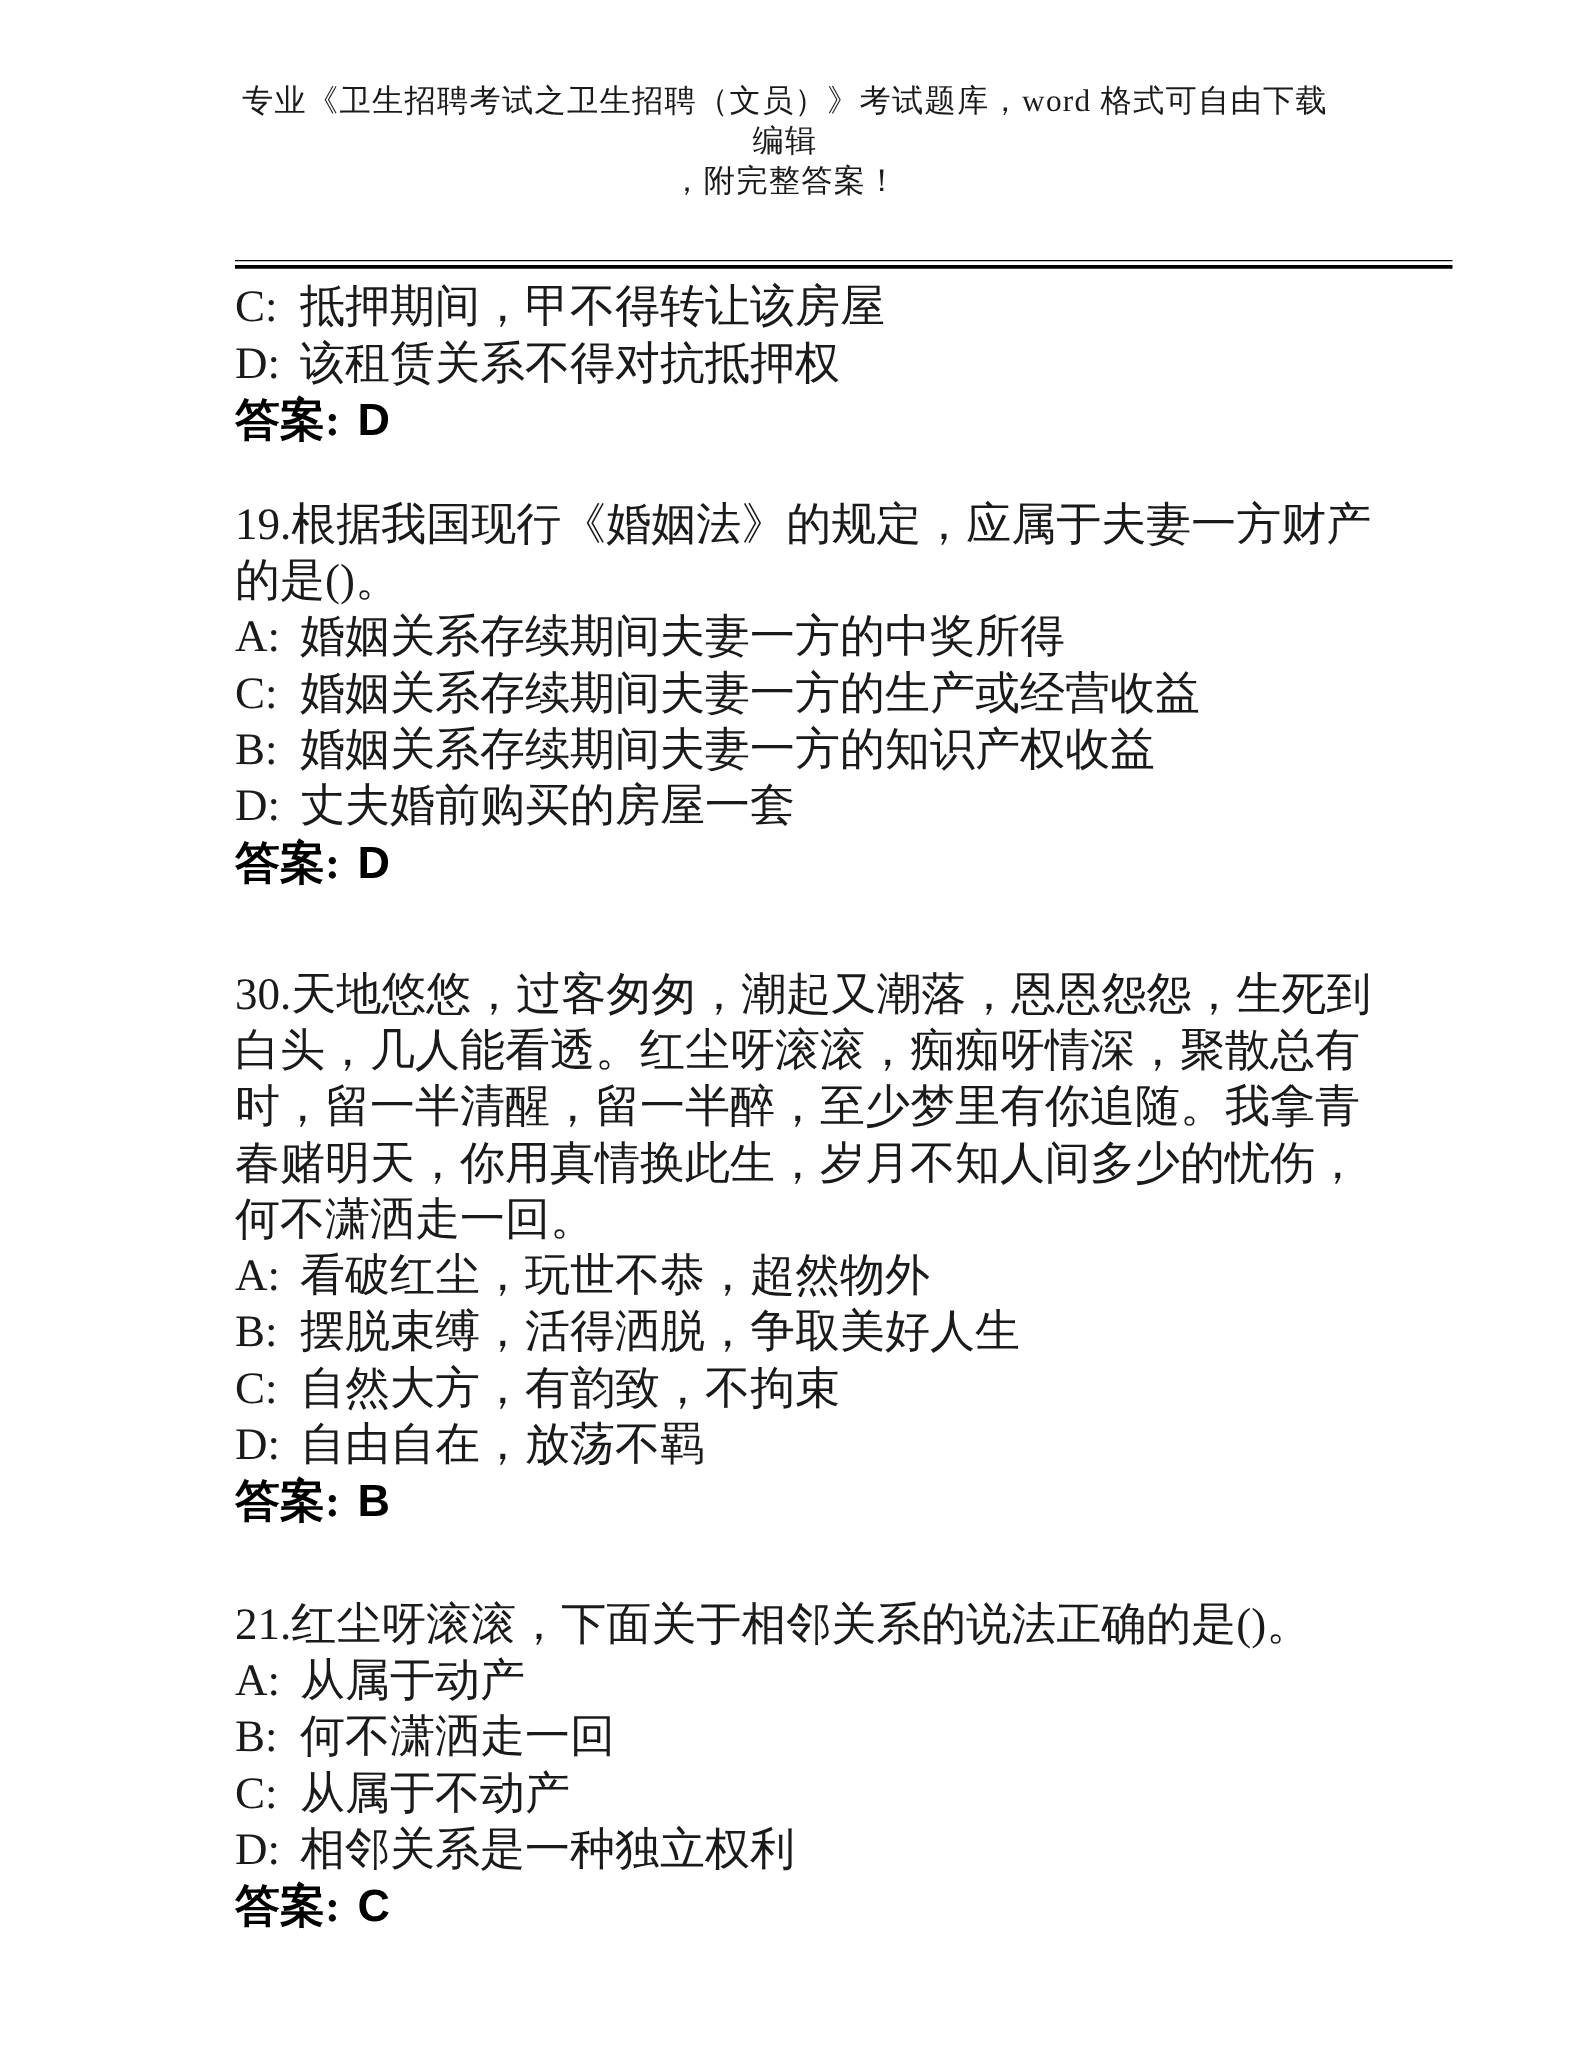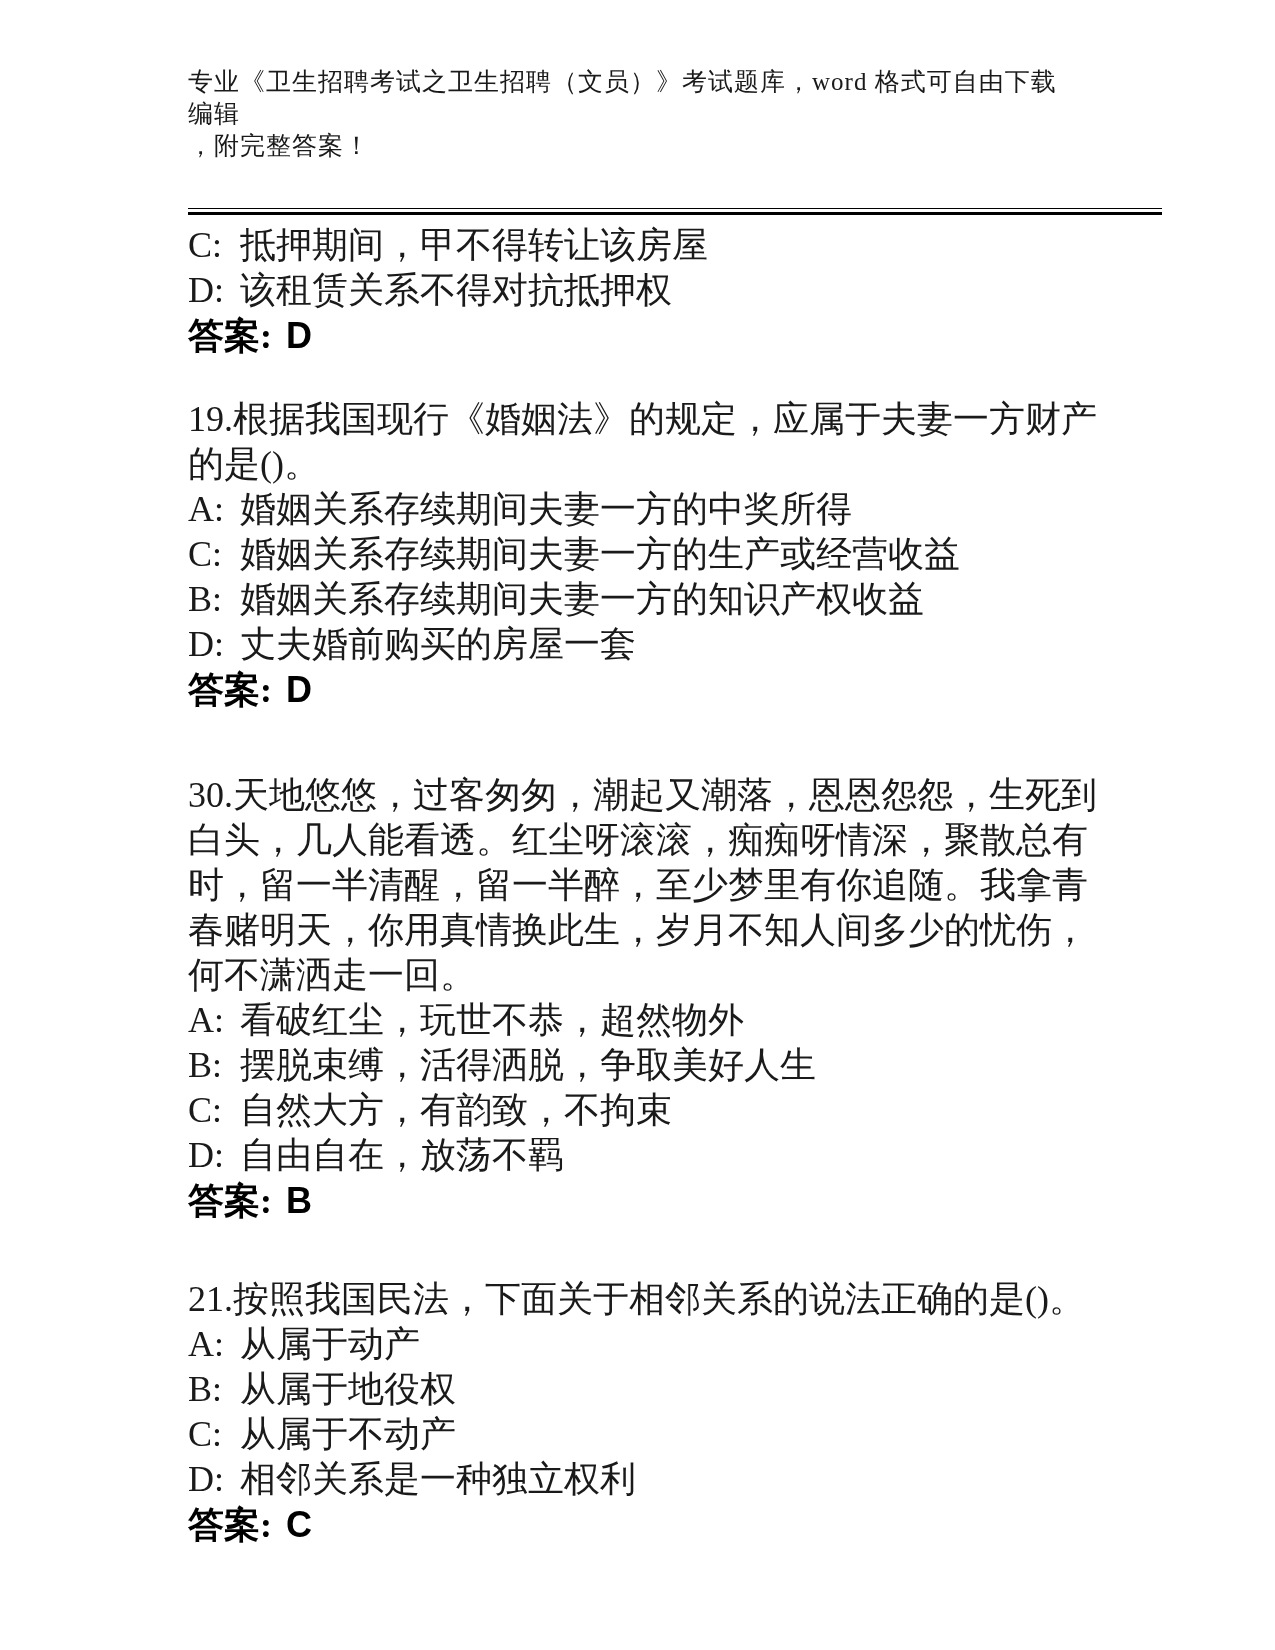--- a/index.html
+++ b/index.html
@@ -13,21 +13,21 @@
     font-family:"Liberation Serif","DejaVu Serif",serif;
     color:#1a1a1a;
     overflow:hidden;
   }
   .header {
     font-size:25px;
     line-height:32px;
     width:880px;
     letter-spacing:1px;
   }
-  .header .hline { margin:0; }
+  .header .hline { margin:0;text-align:center; }
   .rule {
     margin-top:46px;
     width:974px;
     height:3px;
     border-top:1px solid #000;
     border-bottom:3px solid #000;
   }
   .content {
     margin-top:8px;
     font-size:36px;
@@ -70,21 +70,21 @@
       </div>
       <div class="q">
         <p class="stem"><span class="qnum">30.</span><span>天地悠悠，过客匆匆，潮起又潮落，恩恩怨怨，生死到白头，几人能看透。红尘呀滚滚，痴痴呀情深，聚散总有时，留一半清醒，留一半醉，至少梦里有你追随。我拿青春赌明天，你用真情换此生，岁月不知人间多少的忧伤，何不潇洒走一回。</span></p>
         <p class="opt"><span class="olabel">A:</span><span>看破红尘，玩世不恭，超然物外</span></p>
         <p class="opt"><span class="olabel">B:</span><span>摆脱束缚，活得洒脱，争取美好人生</span></p>
         <p class="opt"><span class="olabel">C:</span><span>自然大方，有韵致，不拘束</span></p>
         <p class="opt"><span class="olabel">D:</span><span>自由自在，放荡不羁</span></p>
         <p class="ans"><span>答案:</span><span class="ansval">B</span></p>
       </div>
       <div class="q">
-        <p class="stem"><span class="qnum">21.</span><span>按照我国民法，下面关于相邻关系的说法正确的是()。</span></p>
+        <p class="stem"><span class="qnum">21.</span><span>红尘呀滚滚，下面关于相邻关系的说法正确的是()。</span></p>
         <p class="opt"><span class="olabel">A:</span><span>从属于动产</span></p>
-        <p class="opt"><span class="olabel">B:</span><span>从属于地役权</span></p>
+        <p class="opt"><span class="olabel">B:</span><span>何不潇洒走一回</span></p>
         <p class="opt"><span class="olabel">C:</span><span>从属于不动产</span></p>
         <p class="opt"><span class="olabel">D:</span><span>相邻关系是一种独立权利</span></p>
         <p class="ans"><span>答案:</span><span class="ansval">C</span></p>
       </div>
     </div>
 </div>
 
 </body></html>

